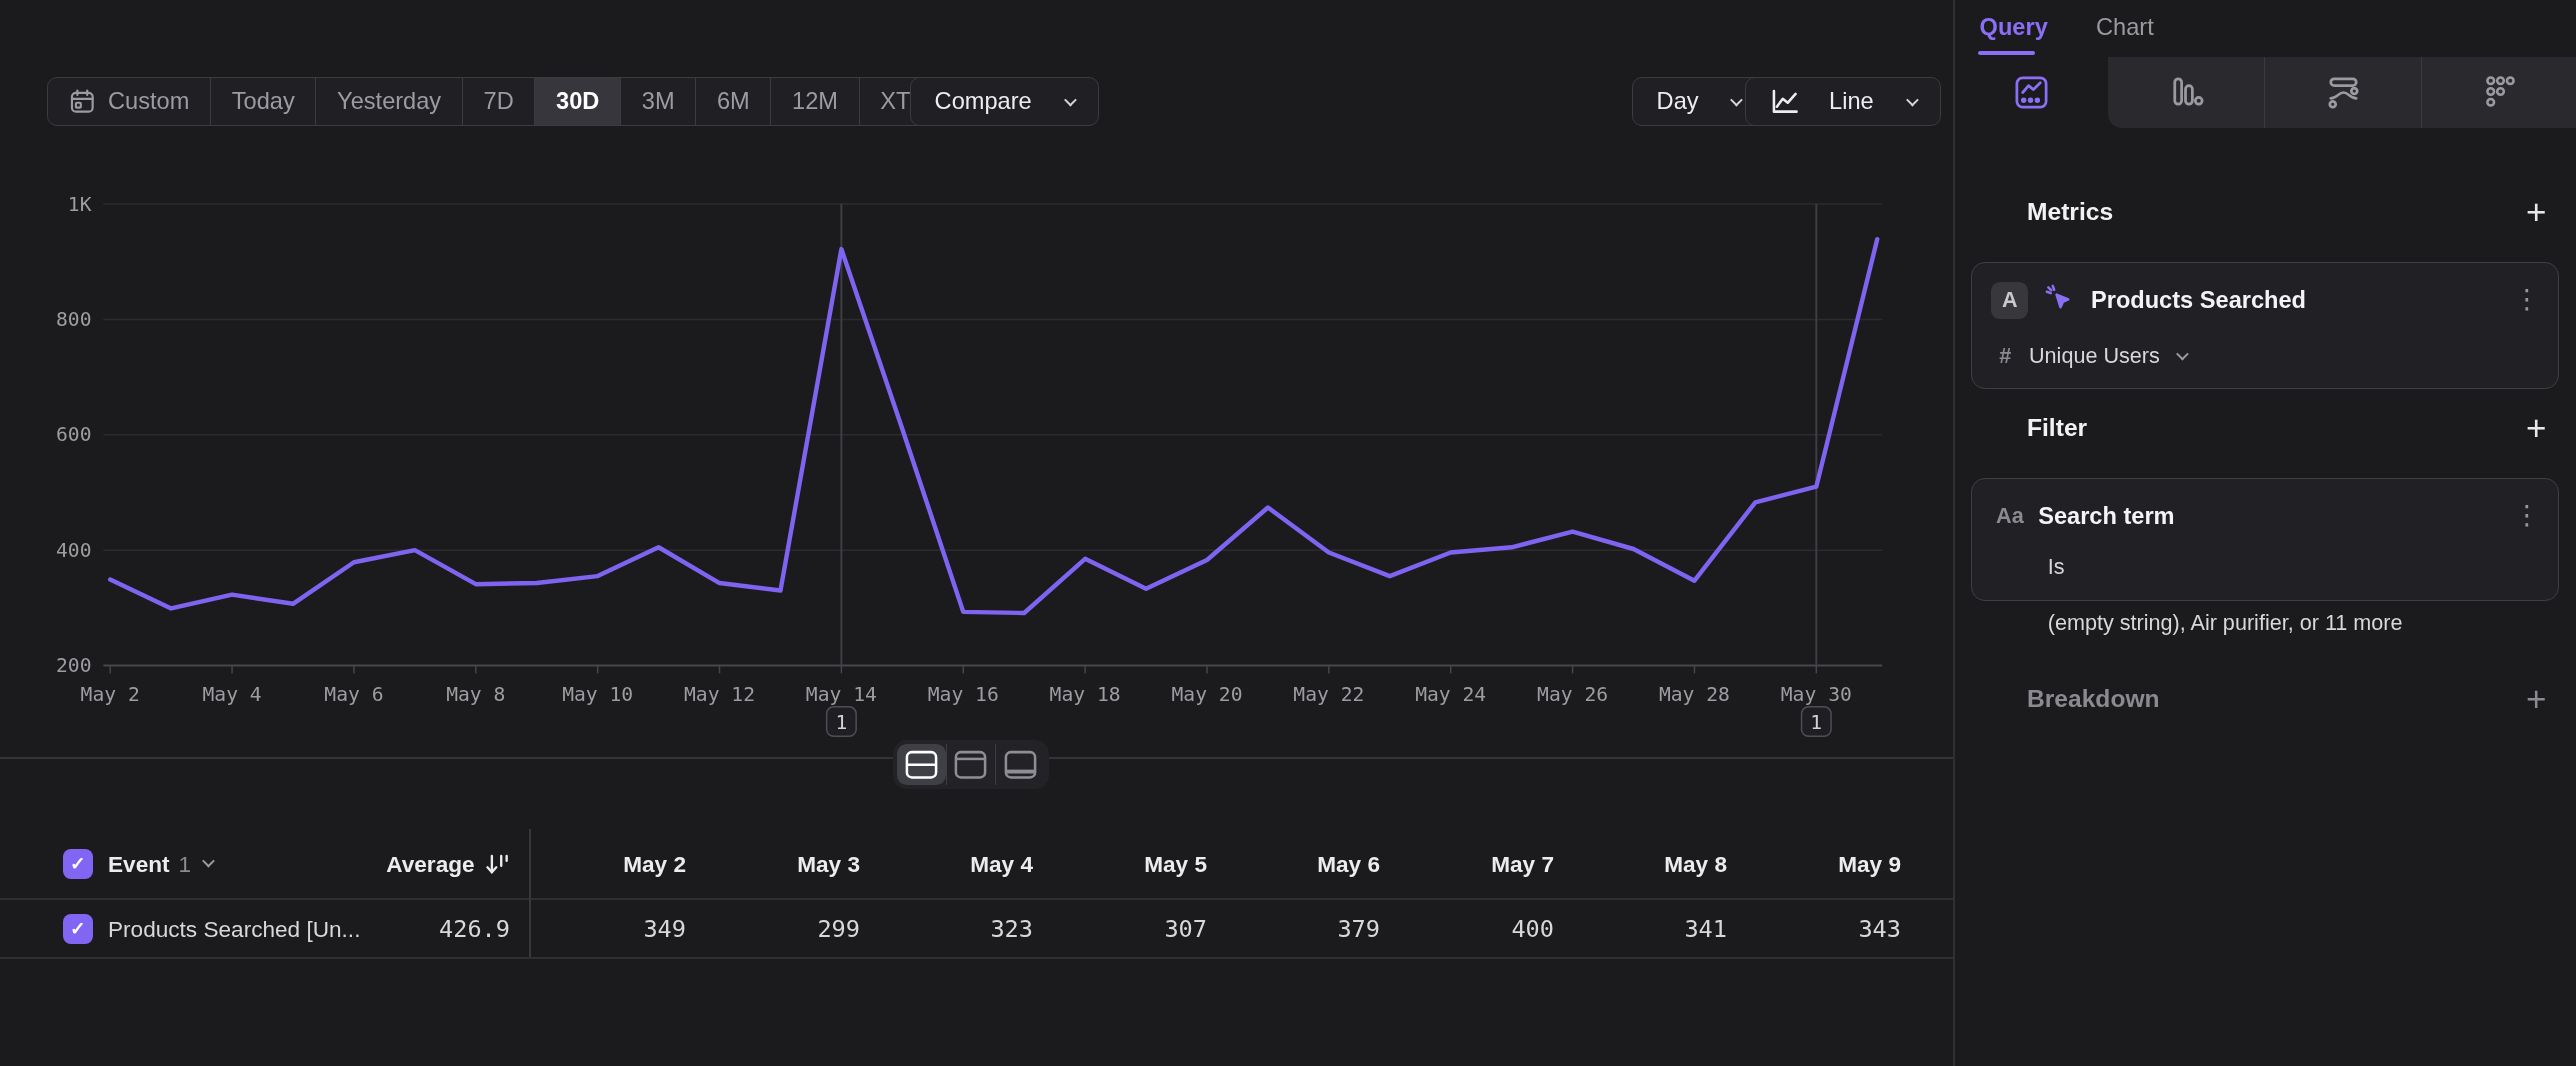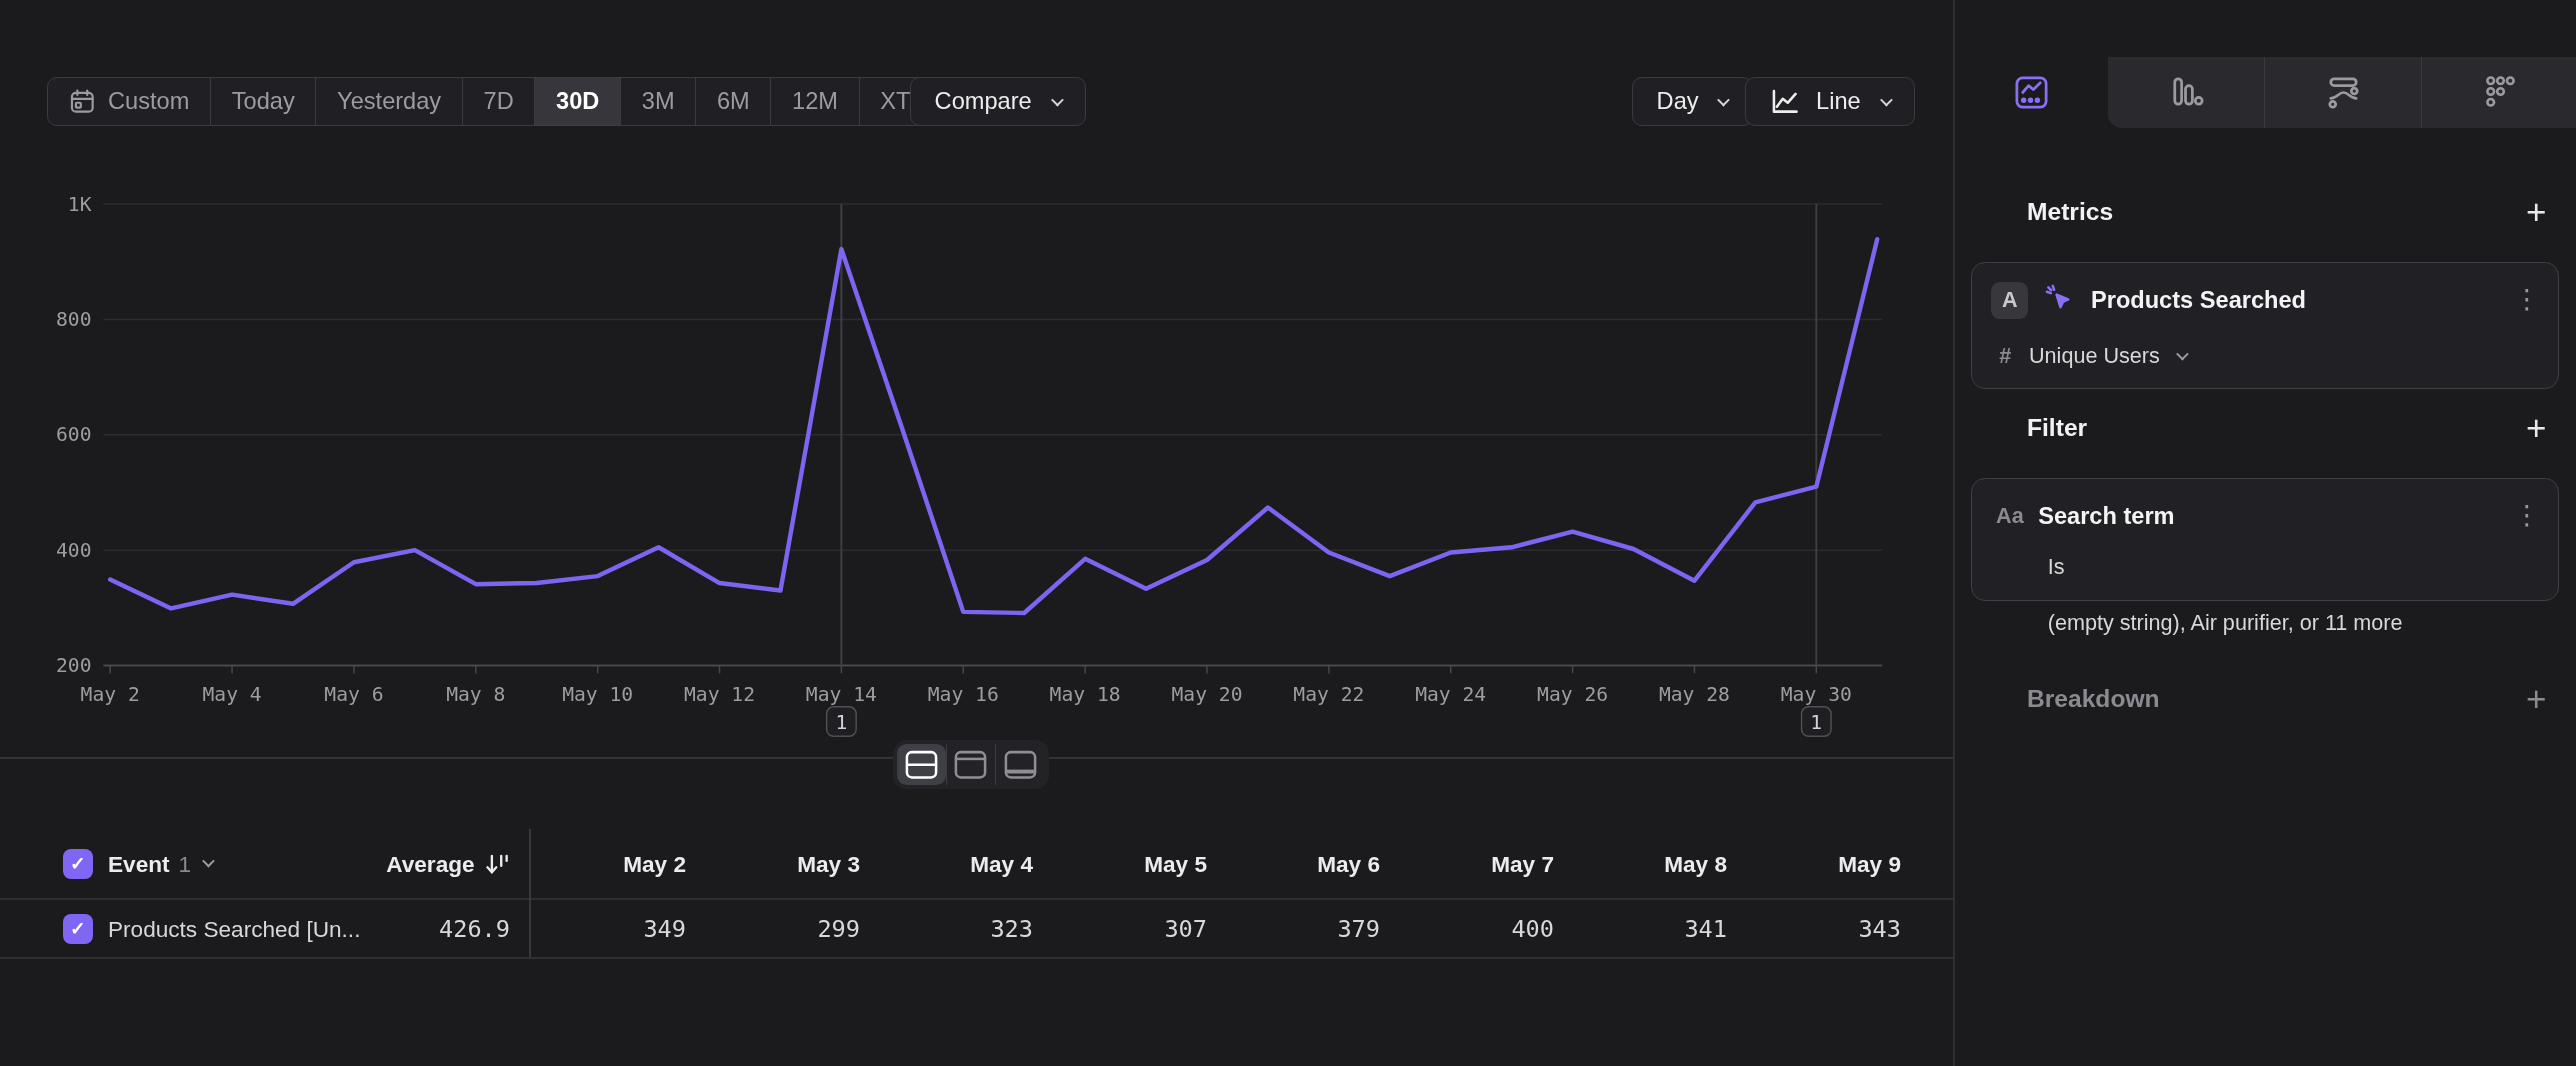--- a/index.html
+++ b/index.html
@@ -24,21 +24,21 @@
   }
   .range-seg {
     display:flex; align-items:center; gap:12.8px;
     padding:0 20.7px; font-size:23.6px; color:#9b9ba1; cursor:default;
     border-right:1.5px solid #3b3b40; white-space:nowrap;
   }
   .range-seg:last-child { border-right:none; }
   .range-seg.selected { background:#36363c; color:#ffffff; font-weight:700; }
   .btn {
     position:absolute; top:77px; height:49px;
-    display:flex; align-items:center; gap:17px;
+    display:flex; align-items:center; gap:30px;
     padding:0 23.6px; font-size:23.6px; color:#ededf0; font-weight:500;
     border:1.5px solid #3b3b40; border-radius:9.8px; background:#202024; white-space:nowrap;
   }
   .chev {
     display:inline-block; width:8.9px; height:8.9px;
     border-right:2.5px solid #9b9ba1; border-bottom:2.5px solid #9b9ba1;
     transform:rotate(45deg) translate(-1px,-1px); margin-left:3.9px;
   }
   .chev.lt { border-color:#d6d6da; }
   svg.ic { display:block; }
@@ -311,20 +311,25 @@
         <div class="td-val mono" style="left: 1223px;">379</div>
         <div class="td-val mono" style="left: 1397px;">400</div>
         <div class="td-val mono" style="left: 1570px;">341</div>
         <div class="td-val mono" style="left: 1744px;">343</div>
       </div>
     <div class="tbl-line" style="top:957px;"></div>
   </div>
 </div>
 
 <div class="panel">
+  <div class="ptab-row">
+    <span class="ptab q">Query</span>
+    <span class="ptab c">Chart</span>
+    <span class="ptab-underline"></span>
+  </div>
 
   <div class="strip">
     <div class="strip-tab t1">
       <svg width="39" height="39" viewBox="0 0 40 40" fill="none" stroke="#8B6FF5" stroke-width="2.8" stroke-linecap="round" stroke-linejoin="round">
         <rect x="5" y="5" width="30" height="30" rx="6"></rect>
         <path d="M11 20 L17 13 L22 17 L29 10"></path>
         <circle cx="12" cy="28" r="1.4" fill="#8B6FF5"></circle>
           <circle cx="19" cy="28" r="1.4" fill="#8B6FF5"></circle>
           <circle cx="26" cy="28" r="1.4" fill="#8B6FF5"></circle>
       </svg>

